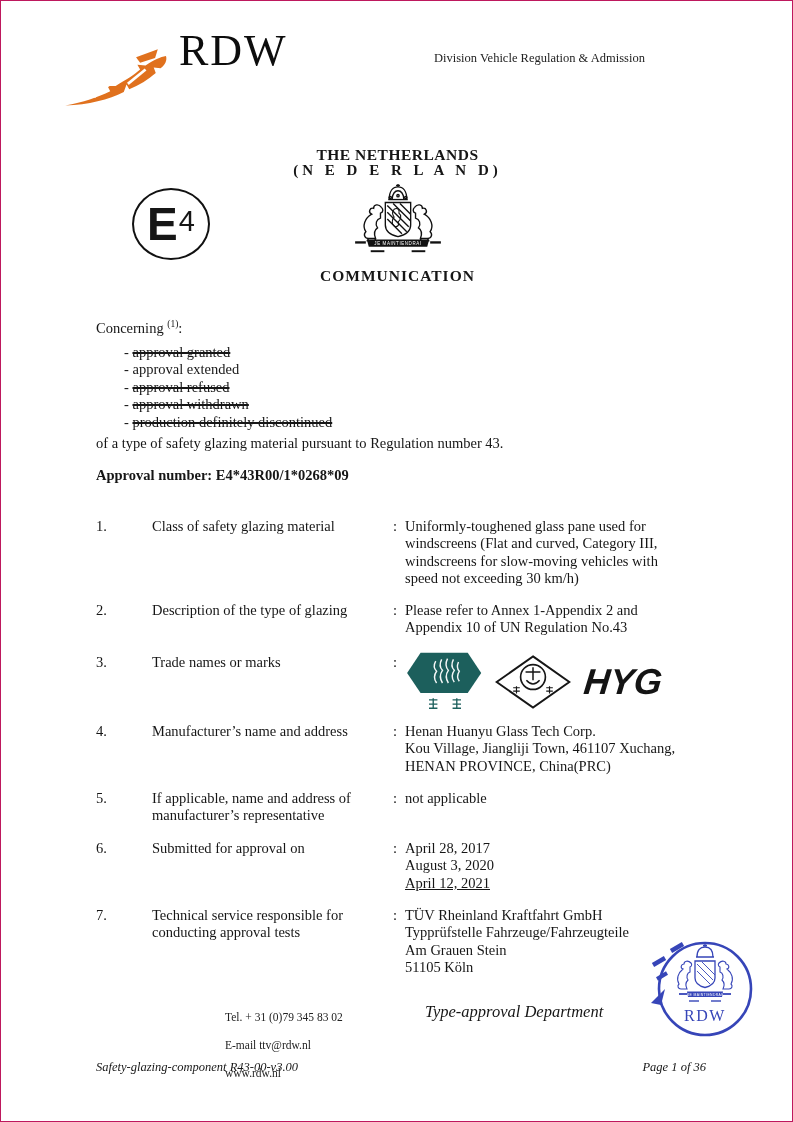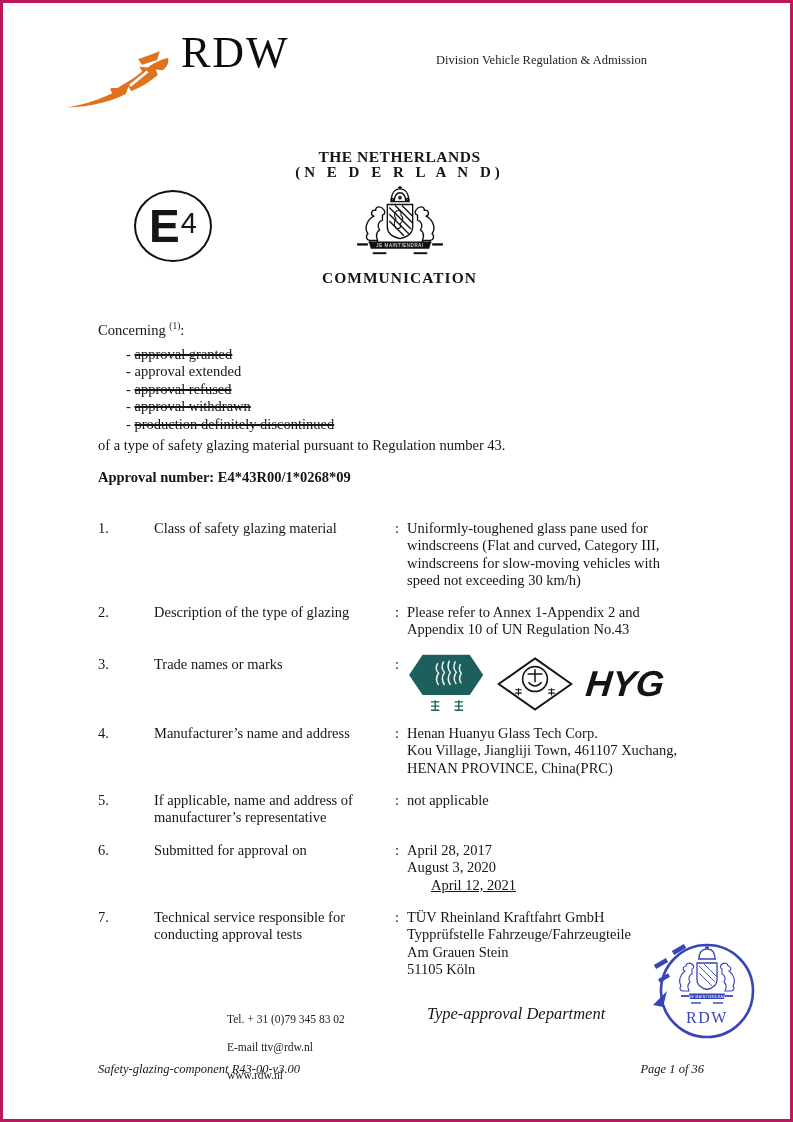--- a/index.html
+++ b/index.html
@@ -1,18 +1,18 @@
 <!DOCTYPE html>
 <html><head>
 <meta charset="utf-8">
 <style>
   html,body { margin:0; padding:0; background:#ffffff; }
   .page {
     position:relative; width:793px; height:1122px; background:#ffffff;
-    border:3px solid #be185d; box-sizing:border-box; overflow:hidden;
+    border:1px solid #be185d; box-sizing:border-box; overflow:hidden;
     font-family:"Liberation Serif", serif; color:#161616;
   }
   .abs { position:absolute; }
   .preline { white-space:pre-line; }
   
   .wordmark { left:178px; top:24px; font-size:44px; letter-spacing:2px; color:#0d0d0d; }
   .division { left:433px; top:50px; font-size:12.5px; color:#222; }
   
   .country { left:0; top:145px; width:793px; text-align:center; font-weight:bold; font-size:15.5px; letter-spacing:0.5px; }
   .country-alt { left:0; top:161px; width:793px; text-align:center; font-weight:bold; font-size:15px; letter-spacing:4px; }
@@ -30,21 +30,21 @@
   .options { left:95px; top:343px; font-size:14.5px; line-height:17.4px;margin-left:28px; }
   .opt .struck { text-decoration:line-through; text-decoration-thickness:1.5px; }
   .subject { left:95px; top:434px; font-size:14.5px;text-align:right; }
   .approval-number { left:95px; top:466px; font-size:14.5px; font-weight:bold; }
   
   .row { position:absolute; left:95px; width:620px; font-size:14.5px; line-height:17.4px; }
   .cell-num { position:absolute; left:0; top:0; }
   .cell-label { position:absolute; left:56px; top:0; width:245px; white-space:pre-line; }
   .cell-colon { position:absolute; left:297px; top:0; }
   .cell-value { position:absolute; left:309px; top:0; width:290px; white-space:pre-line; }
-  .underlined { display:block; text-decoration:underline;margin-left:24px; }
+  .underlined { display:block; text-decoration:underline; }
   
   .logo-box { position:absolute; }
   .hyg-text {
     font-family:"Liberation Sans", sans-serif; font-weight:bold; font-style:italic;
     font-size:36px; transform:skewX(-6deg); color:#141414; line-height:1;
   }
   
   .footer-address { left:95px; top:1002px; font-size:11.5px; line-height:19.5px; color:#222; }
   .footer-contact { left:224px; top:1002px; font-size:11.5px; line-height:28px; color:#222; }
   .department { left:424px; top:1001px; font-size:16.5px; font-style:italic; }

